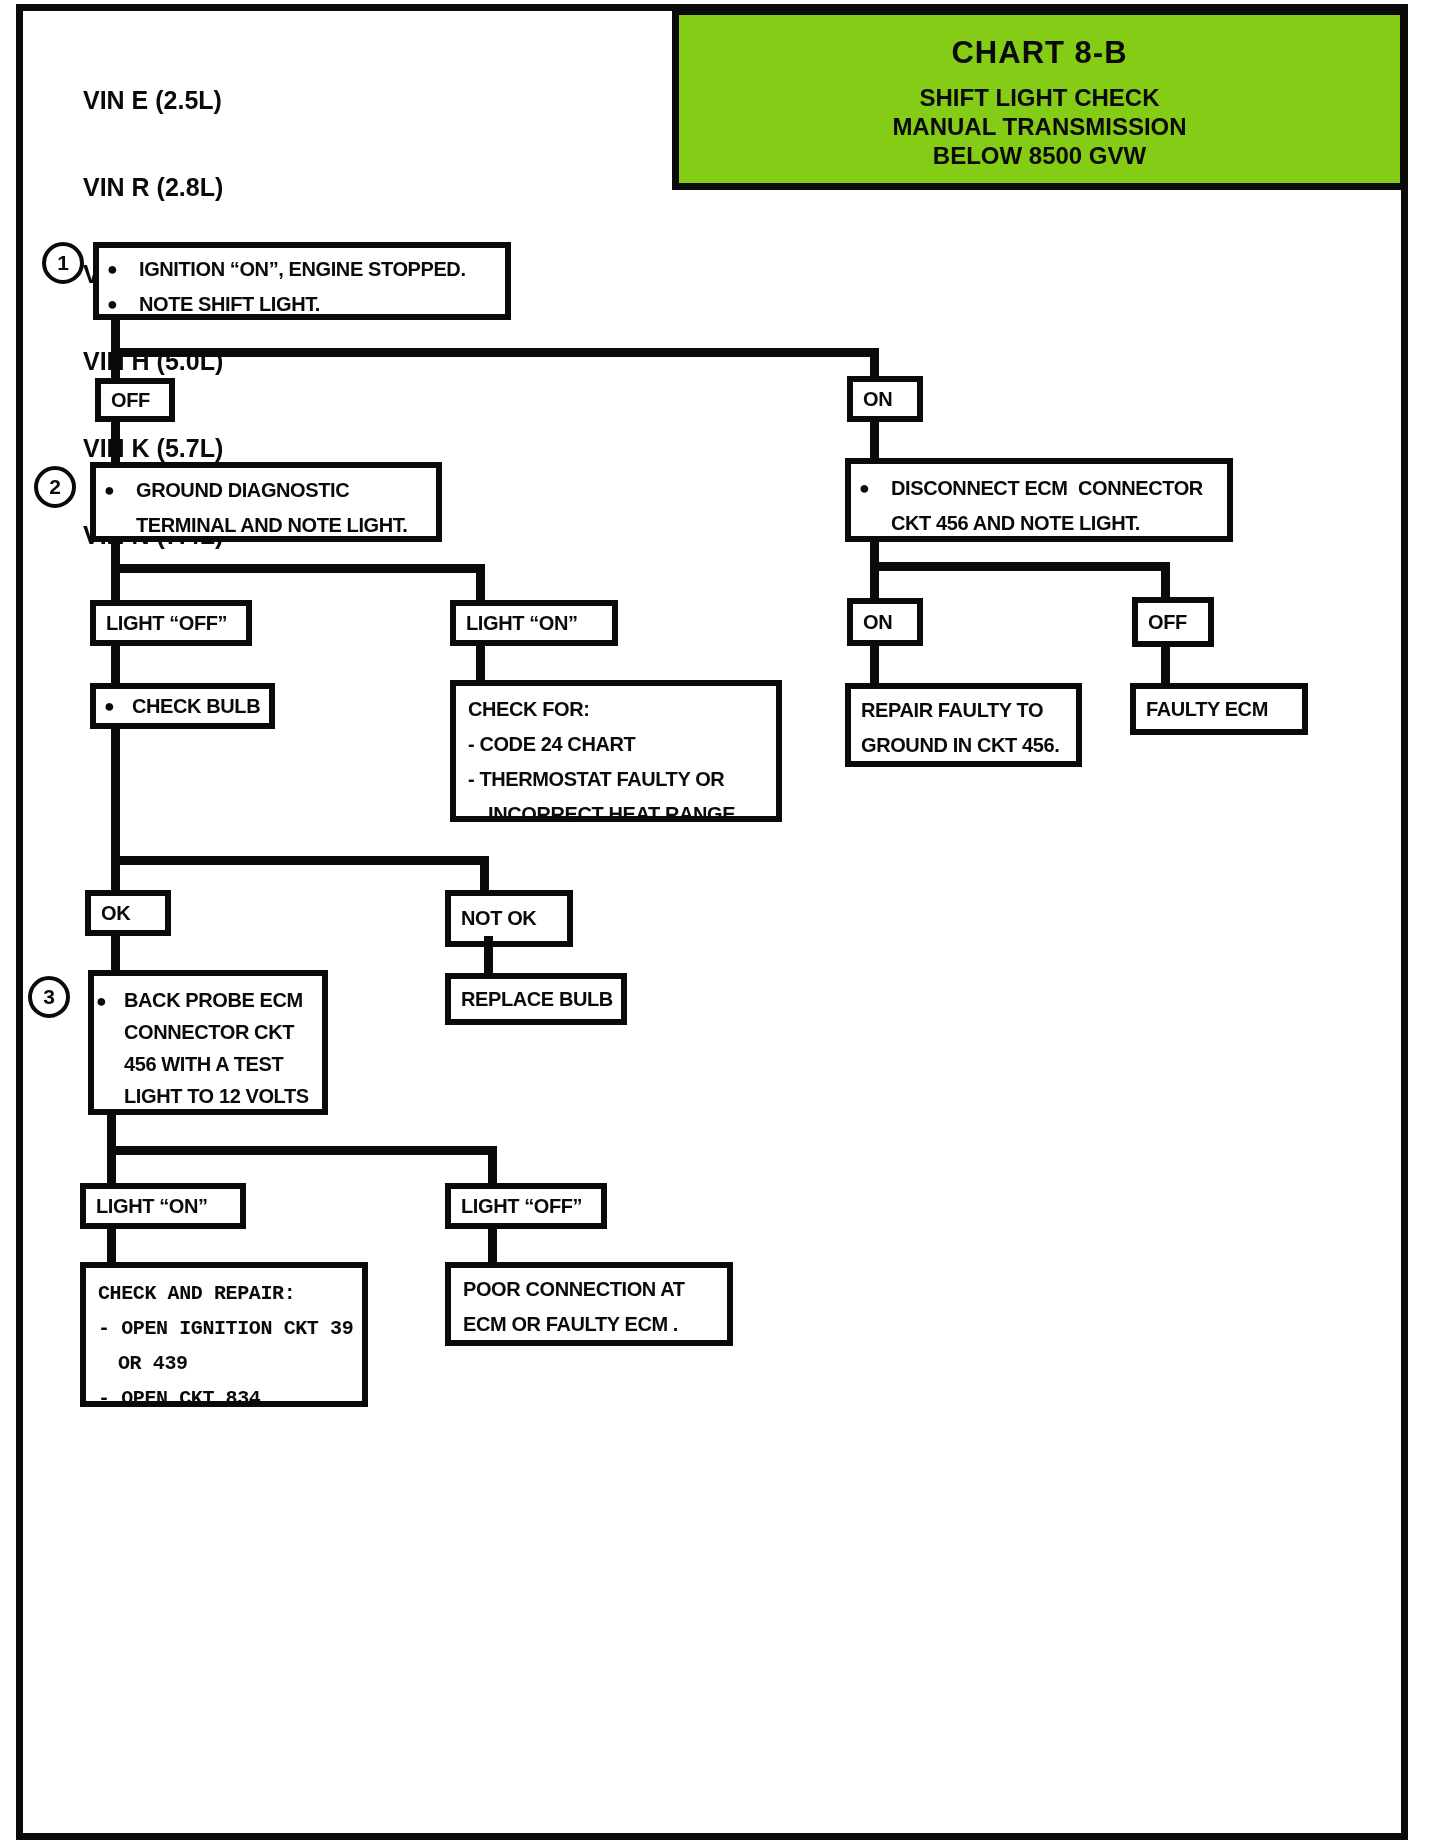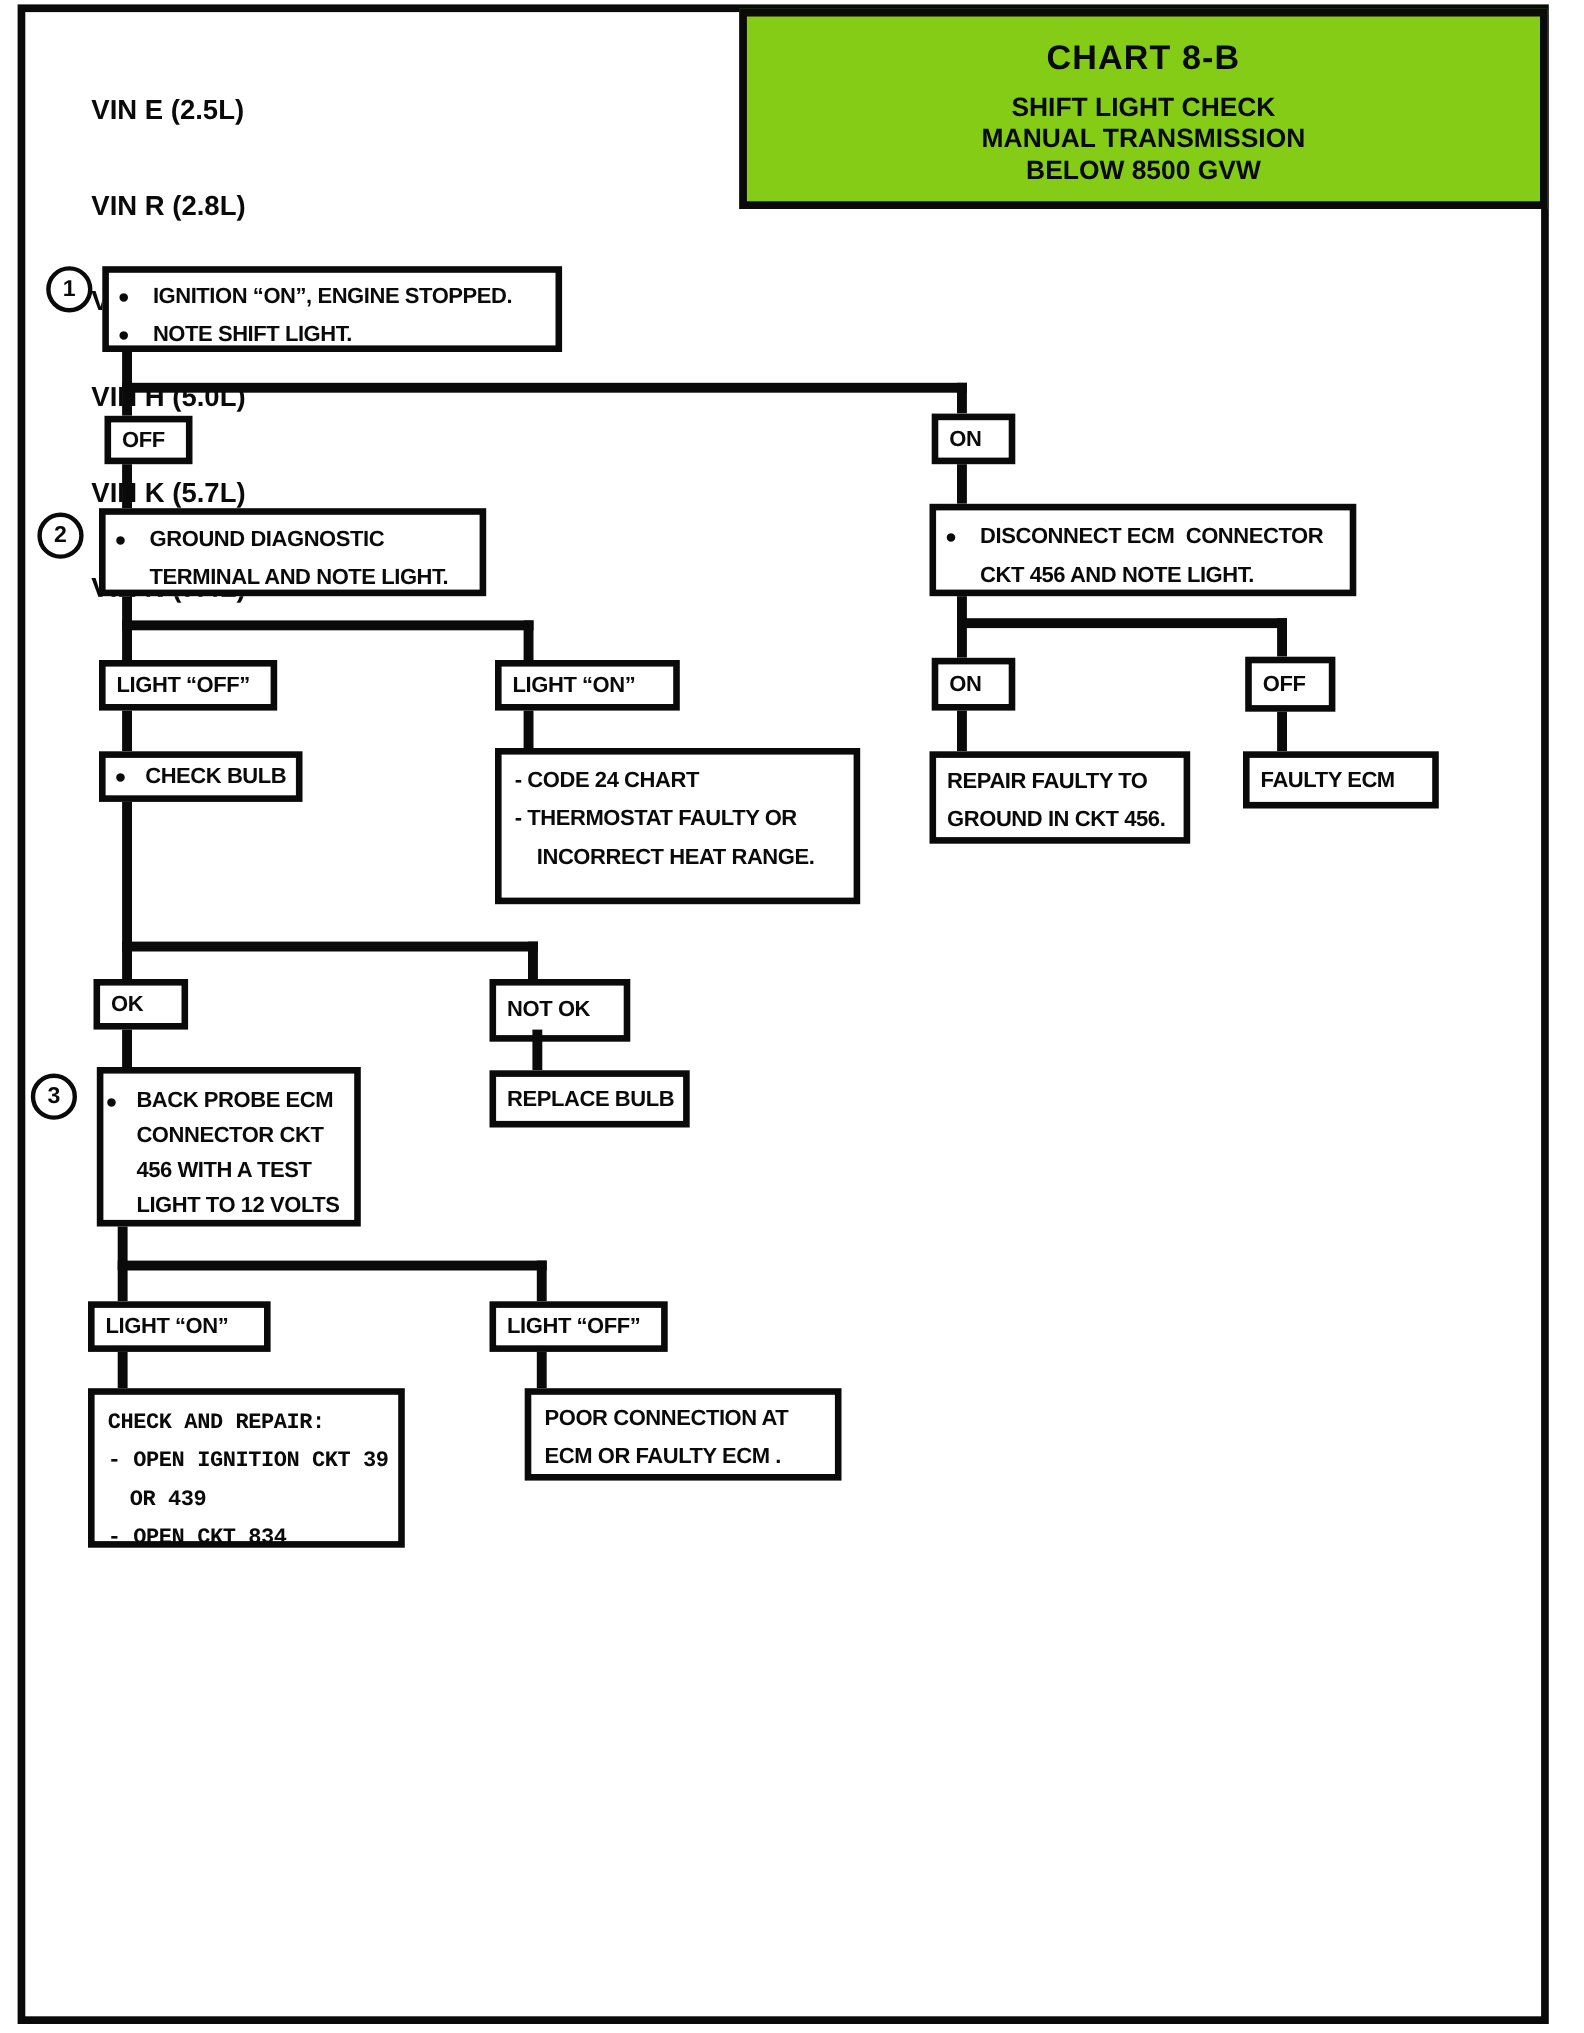--- a/index.html
+++ b/index.html
@@ -126,20 +126,21 @@
   <div class="line" style="left:476px; top:646px; width:9px; height:34px;"></div>
   <div class="line" style="left:870px; top:646px; width:9px; height:37px;"></div>
   <div class="line" style="left:1161px; top:647px; width:9px; height:36px;"></div>
 
   <div class="node" style="left:90px; top:683px; width:185px; height:46px; display:flex; align-items:center;">
     <span class="b-dot-sm" style="padding-left:8px; width:36px;">●</span>
     <span class="tline">CHECK BULB</span>
   </div>
 
   <div class="node" style="left:450px; top:680px; width:332px; height:142px; padding:6px 0 0 12px;">
+    <div class="tline">CHECK FOR:</div>
     <div class="tline">- CODE 24 CHART</div>
     <div class="tline">- THERMOSTAT FAULTY OR</div>
     <div class="tline indent">INCORRECT HEAT RANGE.</div>
   </div>
 
   <div class="node" style="left:845px; top:683px; width:237px; height:84px; padding:4px 0 0 10px;">
     <div class="tline">REPAIR FAULTY TO</div>
     <div class="tline">GROUND IN CKT 456.</div>
   </div>
 
@@ -182,17 +183,17 @@
   <div class="line" style="left:107px; top:1229px; width:9px; height:33px;"></div>
   <div class="line" style="left:488px; top:1229px; width:9px; height:33px;"></div>
 
   <div class="node" style="left:80px; top:1262px; width:288px; height:145px; padding:8px 0 0 12px;font-family:Liberation Mono, monospace;">
     <div class="tline">CHECK AND REPAIR:</div>
     <div class="tline">- OPEN IGNITION CKT 39</div>
     <div class="tline indent">OR 439</div>
     <div class="tline">- OPEN CKT 834</div>
   </div>
 
-  <div class="node" style="left:445px; top:1262px; width:288px; height:84px; padding:4px 0 0 12px;margin-left:32px;">
+  <div class="node" style="left:445px; top:1262px; width:288px; height:84px; padding:4px 0 0 12px;">
     <div class="tline">POOR CONNECTION AT</div>
     <div class="tline">ECM OR FAULTY ECM .</div>
   </div>
 </div>
 
 </body></html>

